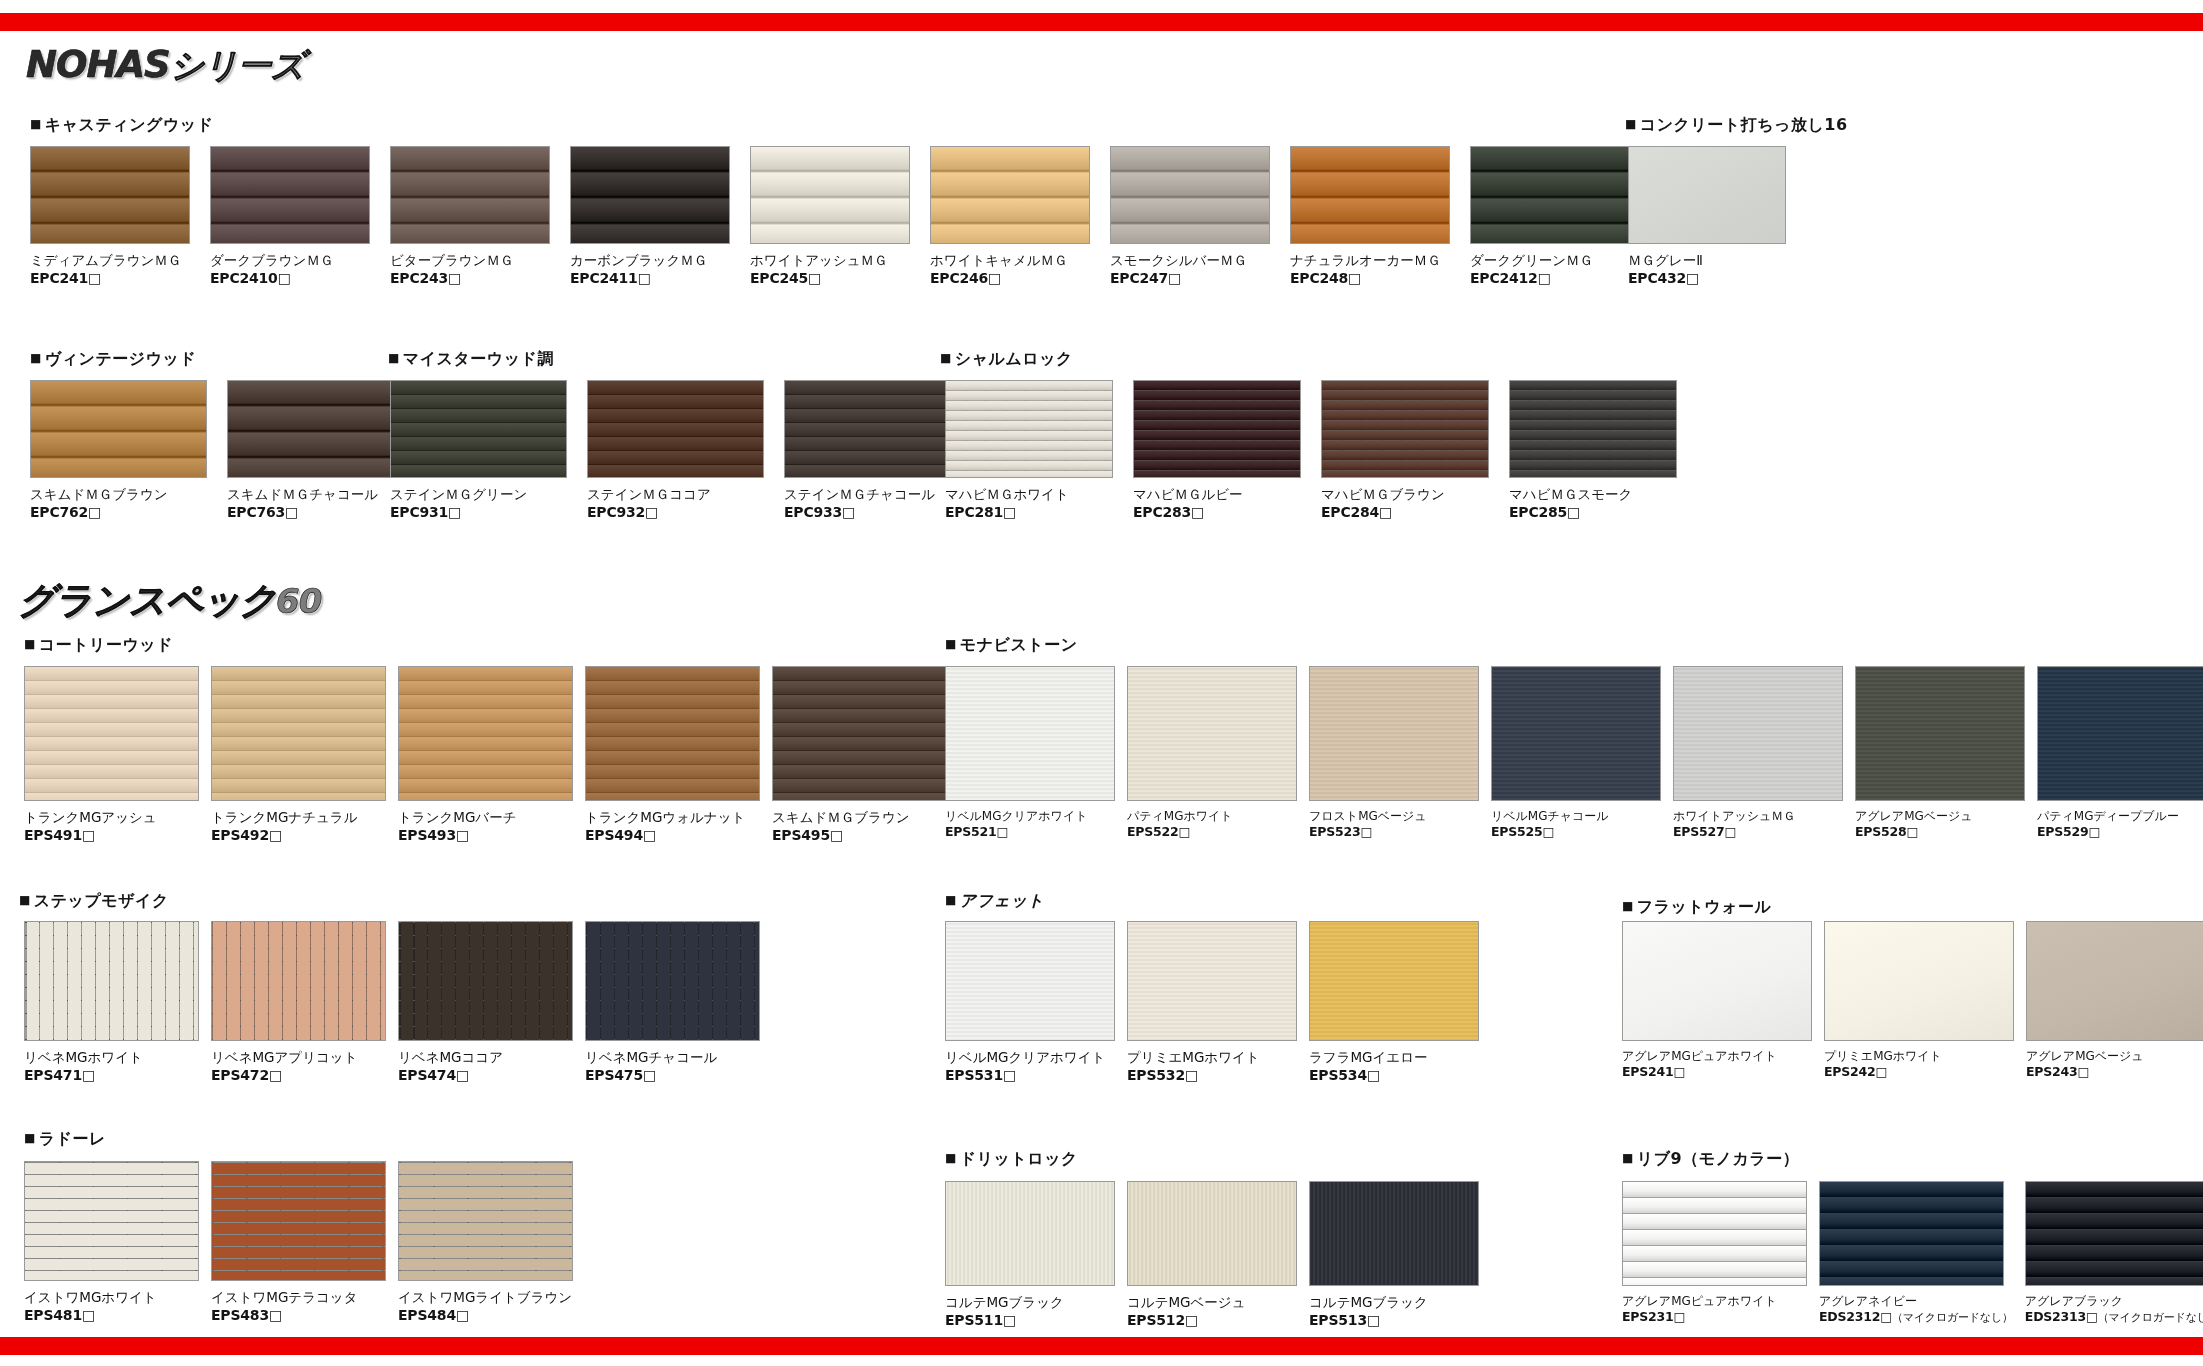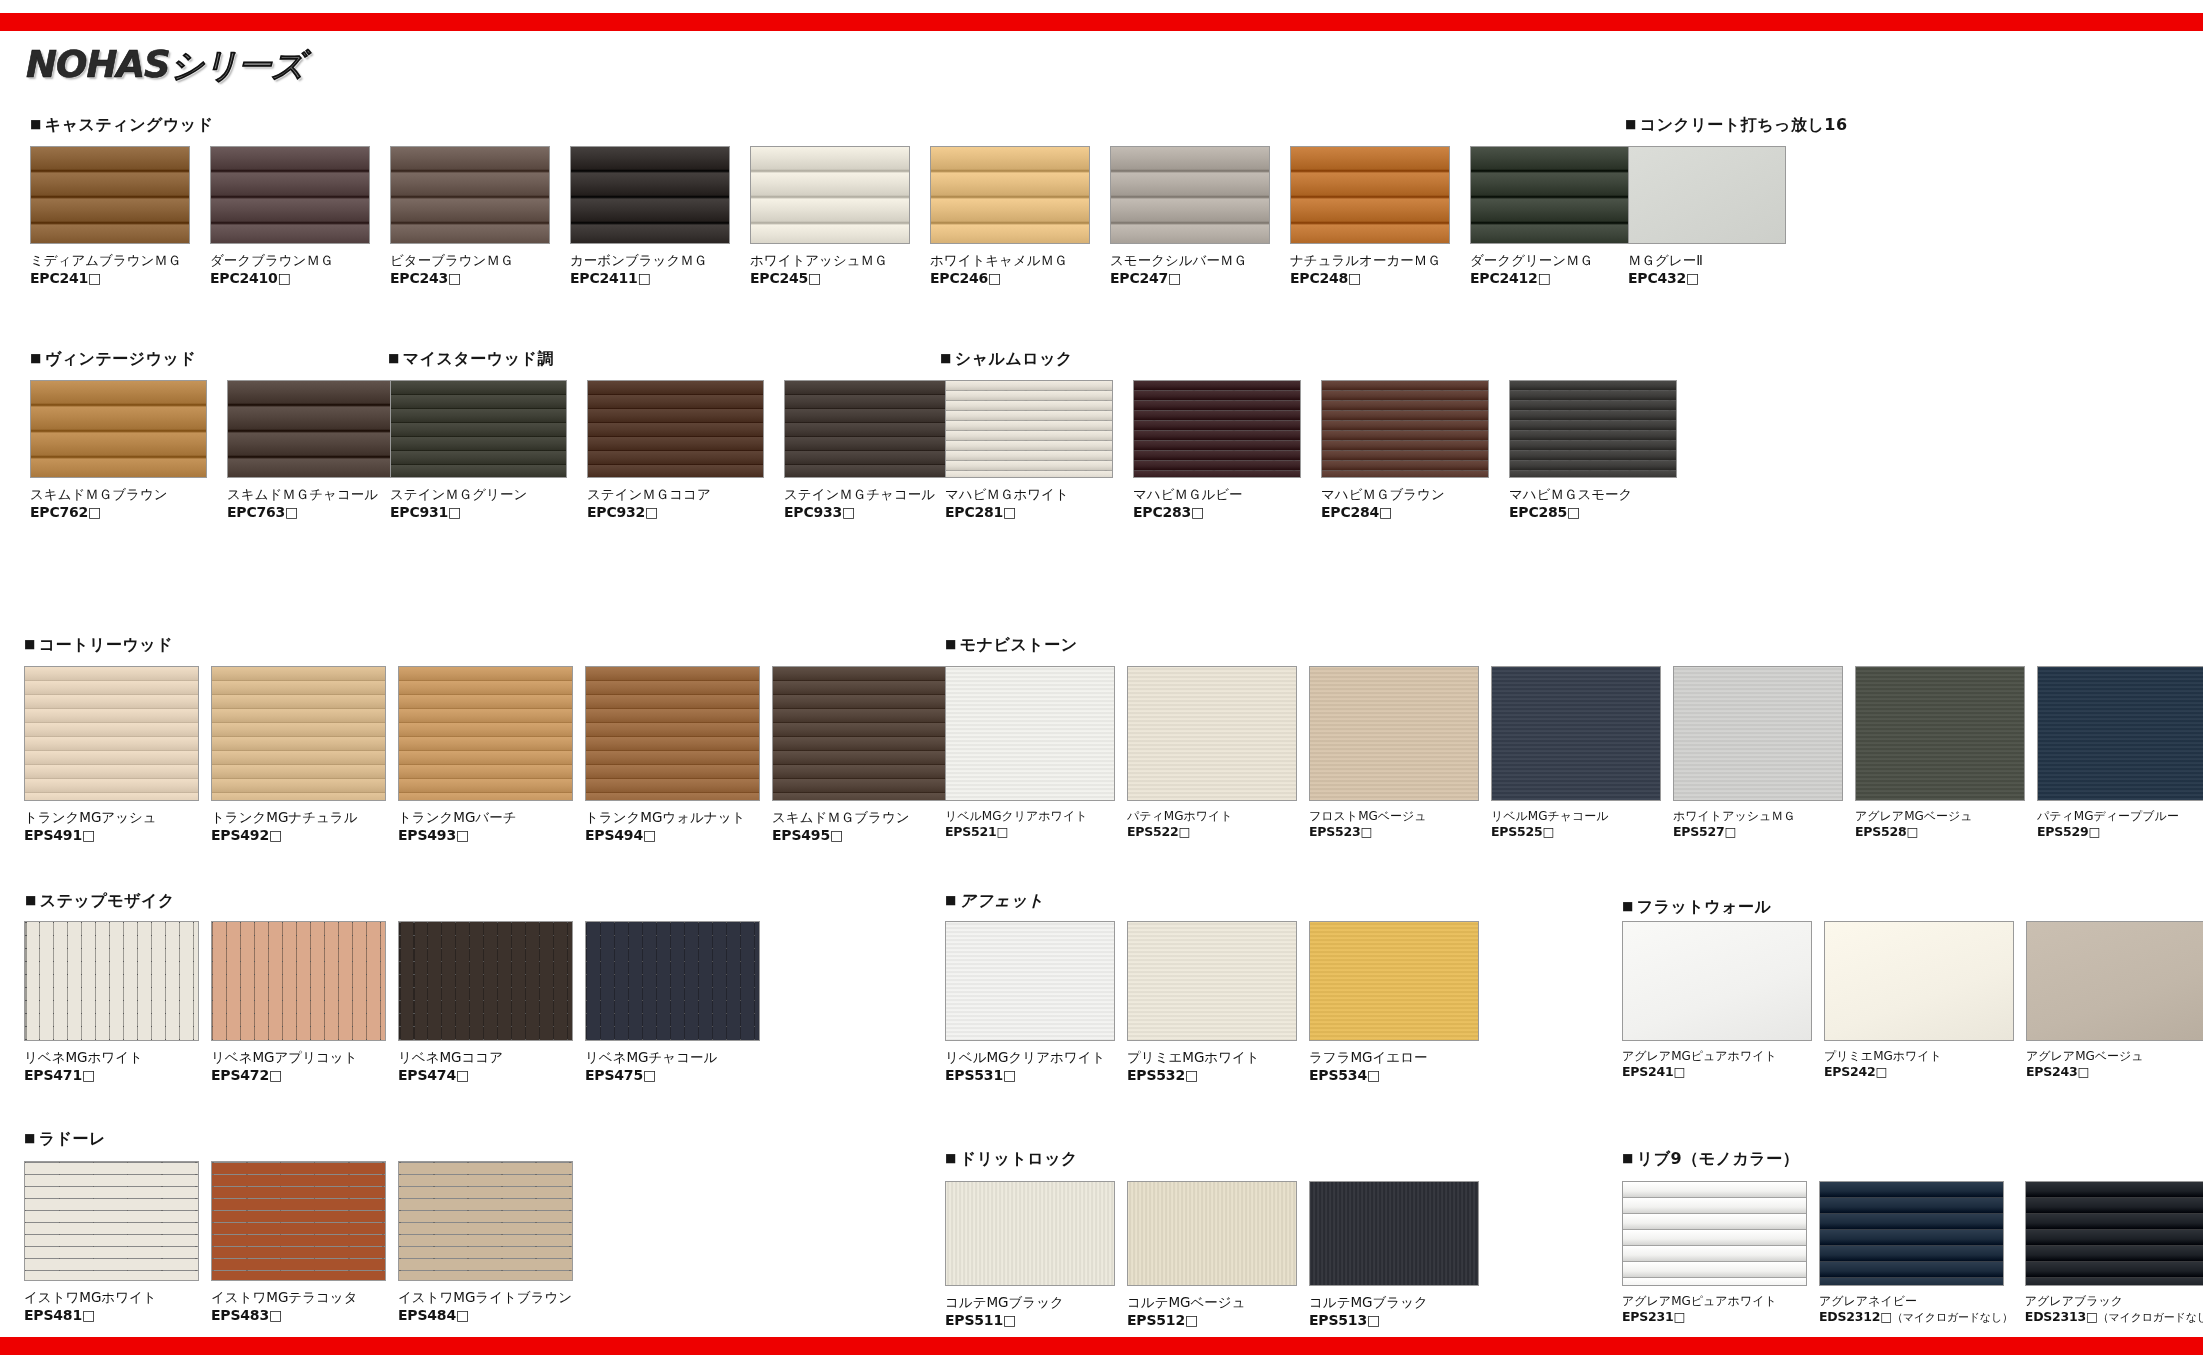--- a/index.html
+++ b/index.html
@@ -237,20 +237,23 @@
         <div class="cap"><span>マハビＭＧブラウン</span><span class="code">EPC284□</span></div>
       </div>
       <div class="swatch-cell">
         <div class="swatch" style="width: 168px; height: 98px;">
           <div class="tex" style="background: repeating-linear-gradient(rgb(75, 74, 72) 0px, rgb(61, 60, 58) 5px, rgb(39, 38, 36) 9px, rgba(0, 0, 0, 0.35) 10px), repeating-linear-gradient(90deg, rgba(0, 0, 0, 0.15) 0px, transparent 2px, transparent 18px, rgba(0, 0, 0, 0.15) 20px);"></div>
         </div>
         <div class="cap"><span>マハビＭＧスモーク</span><span class="code">EPC285□</span></div>
       </div>
     </div>
 
+  <div class="brand-logo" id="logo-granspec">
+    <span>グランスペック</span><span class="suffix">60</span>
+  </div>
 
   <div class="sec-head" style="top:604px; left:24px;">コートリーウッド</div>
   <div class="sec-head" style="top:604px; left:945px;">モナビストーン</div>
 
   <div class="group" id="g-courtly" style="top:635px; left:24px; gap:12px;">
       <div class="swatch-cell">
         <div class="swatch" style="width: 175px; height: 135px;">
           <div class="tex" style="background: repeating-linear-gradient(rgb(240, 222, 199) 0px, rgb(228, 210, 187) 7px, rgb(214, 196, 173) 13px, rgb(183, 165, 142) 14px), repeating-linear-gradient(90deg, rgba(0, 0, 0, 0.06) 0px, rgba(255, 255, 255, 0.06) 4px);"></div>
         </div>
         <div class="cap"><span>トランクMGアッシュ</span><span class="code">EPS491□</span></div>
@@ -318,21 +321,21 @@
         <div class="cap small"><span>アグレアMGベージュ</span><span class="code">EPS528□</span></div>
       </div>
       <div class="swatch-cell">
         <div class="swatch" style="width: 170px; height: 135px;">
           <div class="tex" style="background: repeating-linear-gradient(rgb(50, 67, 85) 0px, rgb(28, 45, 63) 2px, rgb(48, 65, 83) 4px), repeating-linear-gradient(92deg, rgba(255, 255, 255, 0.1) 0px, rgba(0, 0, 0, 0.06) 9px);"></div>
         </div>
         <div class="cap small"><span>パティMGディープブルー</span><span class="code">EPS529□</span></div>
       </div>
     </div>
 
-  <div class="sec-head" style="top:860px; left:25px;">ステップモザイク</div>
+  <div class="sec-head" style="top:860px; left:19px;">ステップモザイク</div>
   <div class="sec-head" style="top:860px; left:945px;font-style:italic;">アフェット</div>
   <div class="sec-head" style="top:866px; left:1622px;">フラットウォール</div>
 
   <div class="group" id="g-step" style="top:890px; left:24px; gap:12px;">
       <div class="swatch-cell">
         <div class="swatch" style="width: 175px; height: 120px;">
           <div class="tex" style="background: repeating-linear-gradient(90deg, rgba(0, 0, 0, 0.35) 0px, rgba(0, 0, 0, 0.35) 1.5px, rgb(234, 230, 220) 1.5px, rgb(234, 230, 220) 14px), repeating-linear-gradient(rgba(0, 0, 0, 0.35) 0px, rgba(0, 0, 0, 0.35) 1.5px, rgb(240, 236, 226) 1.5px, rgb(240, 236, 226) 13px);"></div>
         </div>
         <div class="cap"><span>リベネMGホワイト</span><span class="code">EPS471□</span></div>
       </div>

